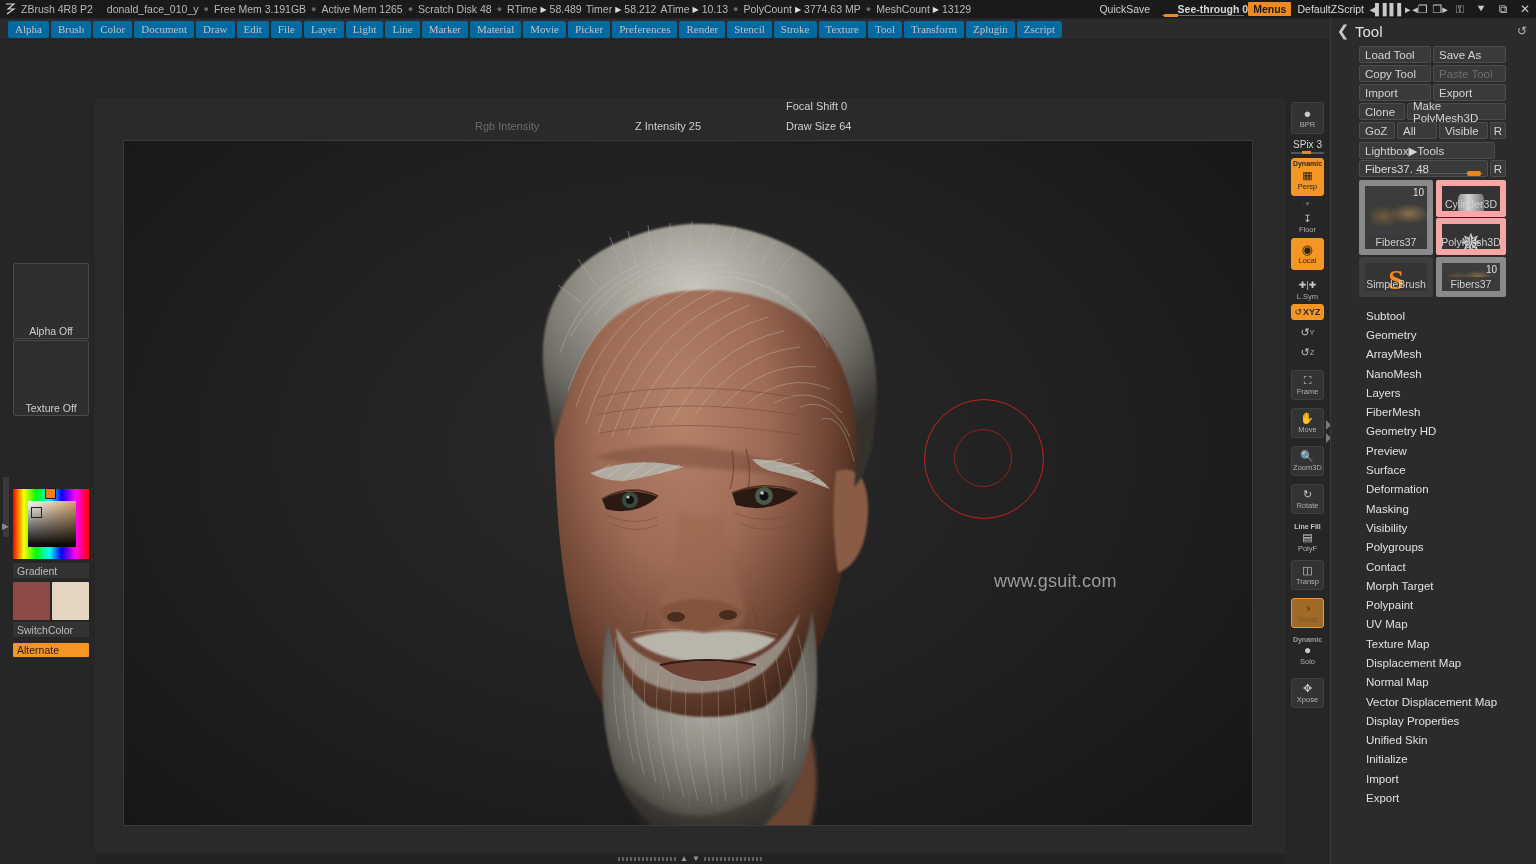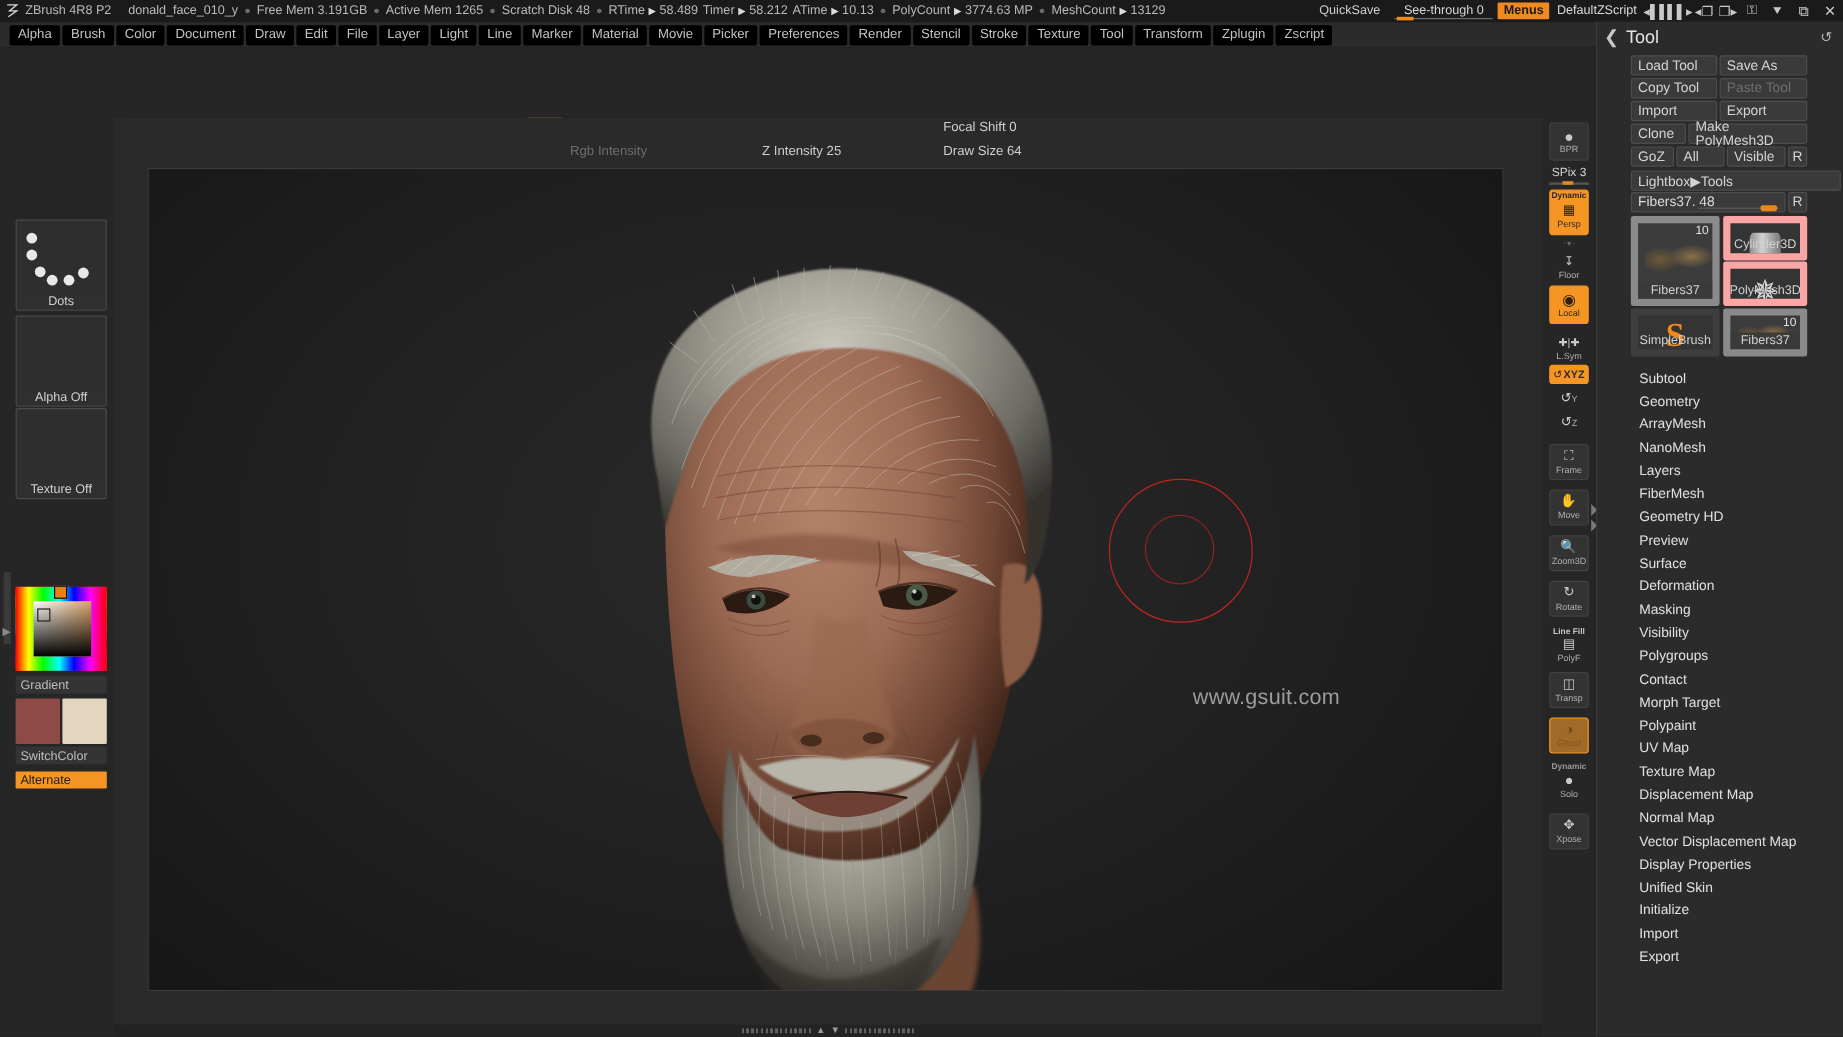--- a/index.html
+++ b/index.html
@@ -17,37 +17,37 @@
     position:absolute; left:0; top:0; width:1536px; height:18px;
     background:#1a1a1a; display:flex; align-items:center; gap:0px;
     font-size:10.5px; color:#b9b9b9; padding-left:4px;
   }
   .tb-logo { width:12px; height:12px; margin-right:3px; flex:0 0 auto; }
   .tb-item { white-space:nowrap; padding:0 2px;text-align:center; }
   .tb-sep { color:#6a6a6a; padding:0 3px; font-size:9px; }
   .tb-arrow { color:#dcdcdc; font-size:8px; padding:0 1px; }
   .tb-right { position:absolute; right:0; top:0; height:18px; display:flex; align-items:center; gap:0; }
   .tb-quicksave { font-size:10.5px; color:#cfcfcf; padding:0 8px; }
-  .seethru { position:relative; width:90px; height:16px; display:flex; align-items:center; justify-content:center; }
+  .seethru { position:relative; width:90px; height:16px; display:flex; align-items:center; justify-content:flex-end;font-weight:bold; }
   .seethru-label { font-size:10.5px; color:#d6d6d6; position:relative; z-index:2; }
   .seethru-track { position:absolute; left:4px; right:4px; bottom:1px; height:1px; background:#6b6b6b; }
   .seethru-knob { position:absolute; left:6px; bottom:0px; width:14px; height:3px; background:#ef8b21; }
   .menus-btn { background:#f08a1e; color:#1a1a1a; font-size:10.5px; padding:1px 5px; border-radius:1px; font-weight:bold; }
   .dzs { font-size:10.5px; color:#d9d9d9; padding:0 6px; }
   .ticon { width:20px; height:16px; display:flex; align-items:center; justify-content:center; color:#c9c9c9; font-size:11px; }
   .winbtn { width:22px; height:18px; display:flex; align-items:center; justify-content:center; color:#c9c9c9; font-size:12px; }
 
   
   .menubar {
     position:absolute; left:0; top:19px; width:1536px; height:20px;
     background:#2b2b2b; display:flex; align-items:center; padding-left:8px; gap:2px;
   }
   .menu-item {
     font-size:11px; color:#c2c2c2; padding:2px 7px; border-radius:2px;
-    background:#000000; line-height:13px;
+    background:#0369a1; line-height:13px;font-family:Liberation Serif, serif;
   }
 
   
   .toolbar {
     position:absolute; left:0; top:40px; width:1536px; height:57px;
     background:#262626;
   }
   .tb-btn {
     position:absolute; background:#383838; border:1px solid #454545; border-radius:3px;
     display:flex; align-items:center; justify-content:center;
@@ -407,31 +407,20 @@
       <span class="slider-knob" style="left:36px; top:11px;"></span>
     </div>
     <span class="dynamic-tag" style="left:898px; top:79px;">Dynamic</span>
 
     <span class="stat" style="left:940px; top:61px;">ActivePoints: 32,396</span>
     <span class="stat" style="left:940px; top:81px;">TotalPoints: 10.06 Mil</span>
   </div>
 
   <div class="leftshelf">
 
-    <div class="lsbox" style="top:86px; height:76px;">
-      <div class="thumb dots-pat">
-        <i style="left:8px;  top:10px; width:9px; height:9px;"></i>
-        <i style="left:8px;  top:24px; width:9px; height:9px;"></i>
-        <i style="left:15px; top:38px; width:9px; height:9px;"></i>
-        <i style="left:25px; top:45px; width:9px; height:9px;"></i>
-        <i style="left:39px; top:45px; width:9px; height:9px;"></i>
-        <i style="left:51px; top:39px; width:9px; height:9px;"></i>
-      </div>
-      <div class="cap">Dots</div>
-    </div>
 
     <div class="lsbox" style="top:166px; height:76px;">
       <div class="thumb"></div>
       <div class="cap">Alpha Off</div>
     </div>
 
     <div class="lsbox" style="top:243px; height:76px;">
       <div class="thumb"></div>
       <div class="cap">Texture Off</div>
     </div>
@@ -771,21 +760,21 @@
   <div class="tp-btn" style="left:1359px; top:65px; width:72px;">Copy Tool</div>
   <div class="tp-btn dim" style="left:1433px; top:65px; width:73px;">Paste Tool</div>
   <div class="tp-btn" style="left:1359px; top:84px; width:72px;">Import</div>
   <div class="tp-btn" style="left:1433px; top:84px; width:73px;">Export</div>
   <div class="tp-btn" style="left:1359px; top:103px; width:46px;">Clone</div>
   <div class="tp-btn" style="left:1407px; top:103px; width:99px;">Make PolyMesh3D</div>
   <div class="tp-btn" style="left:1359px; top:122px; width:36px;">GoZ</div>
   <div class="tp-btn" style="left:1397px; top:122px; width:40px;">All</div>
   <div class="tp-btn" style="left:1439px; top:122px; width:49px;">Visible</div>
   <div class="tp-btn" style="left:1490px; top:122px; width:16px; justify-content:center; padding-left:0;">R</div>
-  <div class="tp-btn" style="left:1359px; top:142px; width:175px;">Lightbox▶Tools</div>
+  <div class="tp-btn" style="left:1359px; top:142px; width:136px;">Lightbox▶Tools</div>
 
   <div class="tp-slider" style="top:160px; width:129px;">
     <span>Fibers37. 48</span>
     <span class="tp-slider-track"></span>
     <span class="tp-slider-knob"></span>
   </div>
   <div class="tp-btn" style="left:1490px; top:160px; width:16px; justify-content:center; padding-left:0;">R</div>
 
   <div class="tile sel" style="left:1359px; top:180px; width:74px; height:75px;">
     <span class="tnum">10</span>

